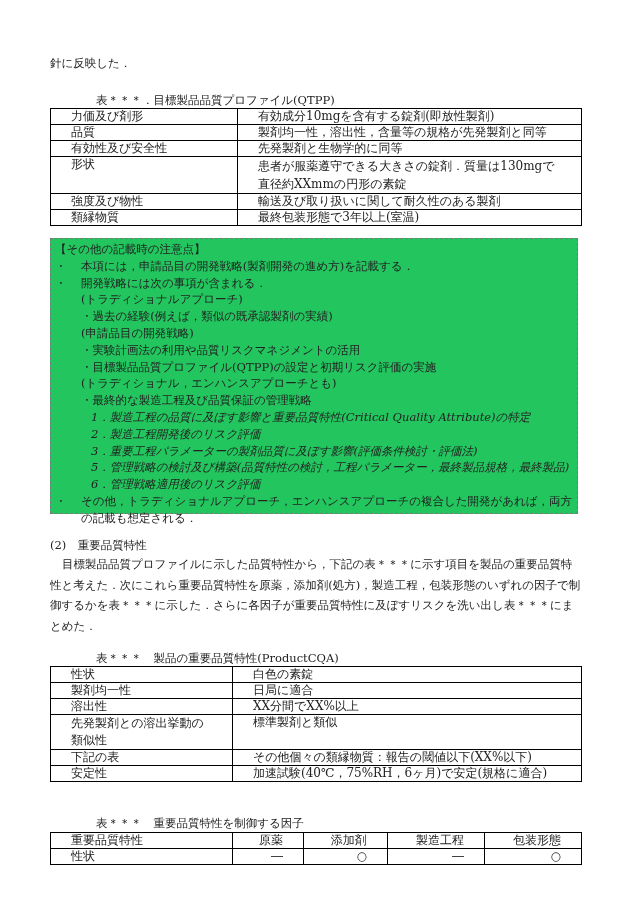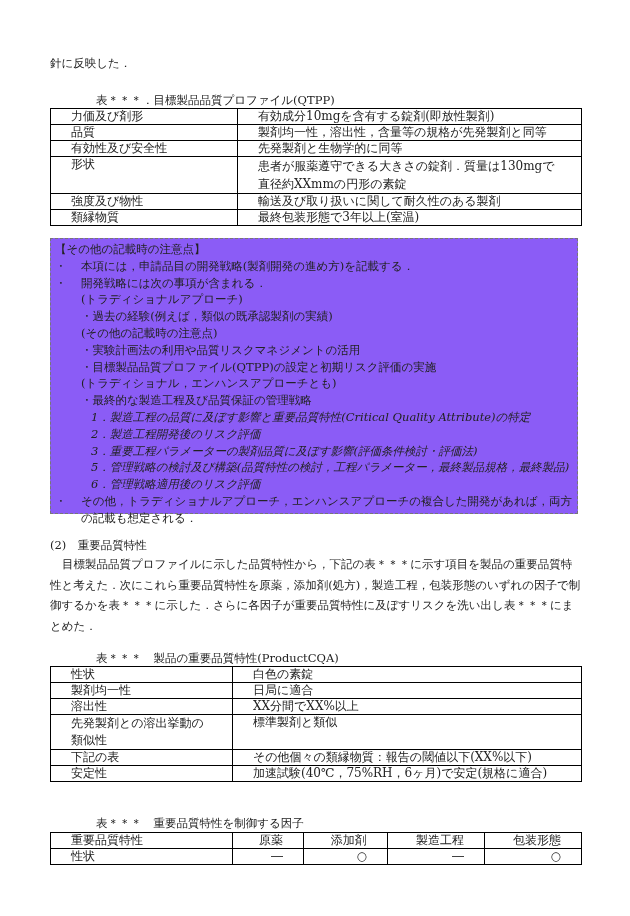--- a/index.html
+++ b/index.html
@@ -14,21 +14,21 @@
   td, th {
     border: 1px solid #000000; padding: 0 20px; vertical-align: top;
     font-weight: normal; text-align: left; line-height: 15px; font-size: 12px;
   }
   .qtpp td.k { width: 146px; }
   .cqa td.k { width: 141px; }
   .factor th, .factor td { text-align: right; }
   .factor .k { width: 141px; text-align: left; }
   .note {
     position: absolute; left: 50px; top: 238px; width: 528px; height: 276px;
-    background: #8b5cf6; border: 1px dashed #777; box-sizing: border-box;
+    background: #22c55e; border: 1px dashed #777; box-sizing: border-box;
     padding: 2px 4px; line-height: 16.8px;
   }
   .note .row { white-space: nowrap; }
   .note .bul { display: inline-block; width: 26px; }
   .i1 { padding-left: 26px; }
   .i3 { padding-left: 36px; font-style: italic; }
   .para { position: absolute; left: 50px; width: 532px; line-height: 20.5px; }
 </style>
 </head>
 <body>
@@ -64,21 +64,21 @@
       </tr>
 </tbody>
   </table>
 
 <div class="note">
   <div class="row">【その他の記載時の注意点】</div>
   <div class="row"><span class="bul">・</span><span>本項には，申請品目の開発戦略(製剤開発の進め方)を記載する．</span></div>
   <div class="row"><span class="bul">・</span><span>開発戦略には次の事項が含まれる．</span></div>
   <div class="row i1">(トラディショナルアプローチ)</div>
   <div class="row i1">・過去の経験(例えば，類似の既承認製剤の実績)</div>
-  <div class="row i1">(その他の記載時の注意点)</div>
+  <div class="row i1">(申請品目の開発戦略)</div>
   <div class="row i1">・実験計画法の利用や品質リスクマネジメントの活用</div>
   <div class="row i1">・目標製品品質プロファイル(QTPP)の設定と初期リスク評価の実施</div>
   <div class="row i1">(トラディショナル，エンハンスアプローチとも)</div>
   <div class="row i1">・最終的な製造工程及び品質保証の管理戦略</div>
   <div class="row i3">1．製造工程の品質に及ぼす影響と重要品質特性(Critical Quality Attribute)の特定</div>
   <div class="row i3">2．製造工程開発後のリスク評価</div>
   <div class="row i3">3．重要工程パラメーターの製剤品質に及ぼす影響(評価条件検討・評価法)</div>
   <div class="row i3">5．管理戦略の検討及び構築(品質特性の検討，工程パラメーター，最終製品規格，最終製品)</div>
   <div class="row i3">6．管理戦略適用後のリスク評価</div>
   <div class="row"><span class="bul">・</span><span>その他，トラディショナルアプローチ，エンハンスアプローチの複合した開発があれば，両方</span></div>

